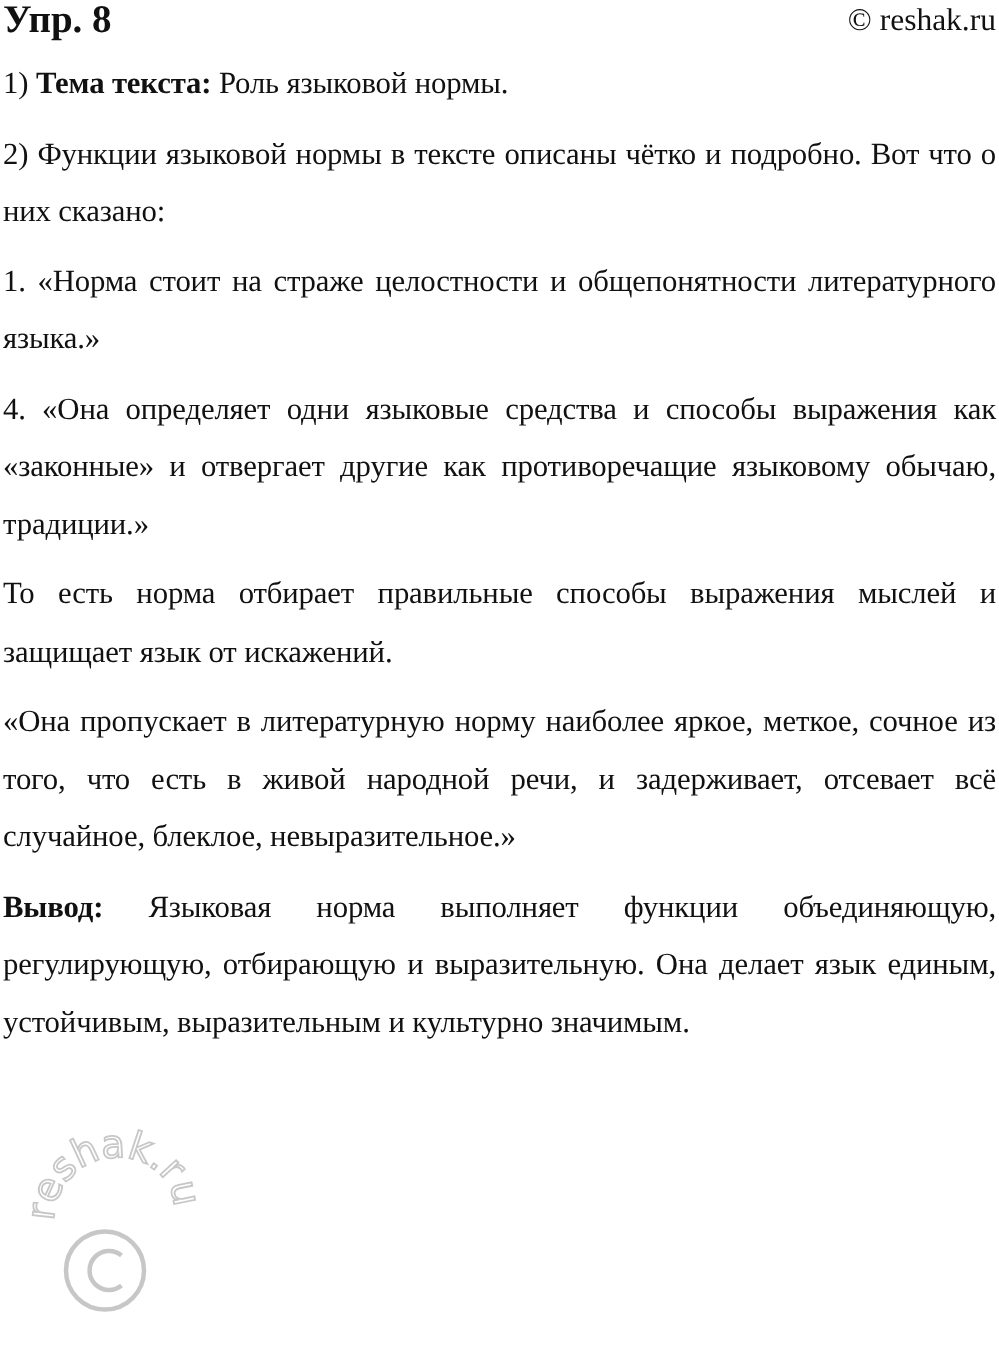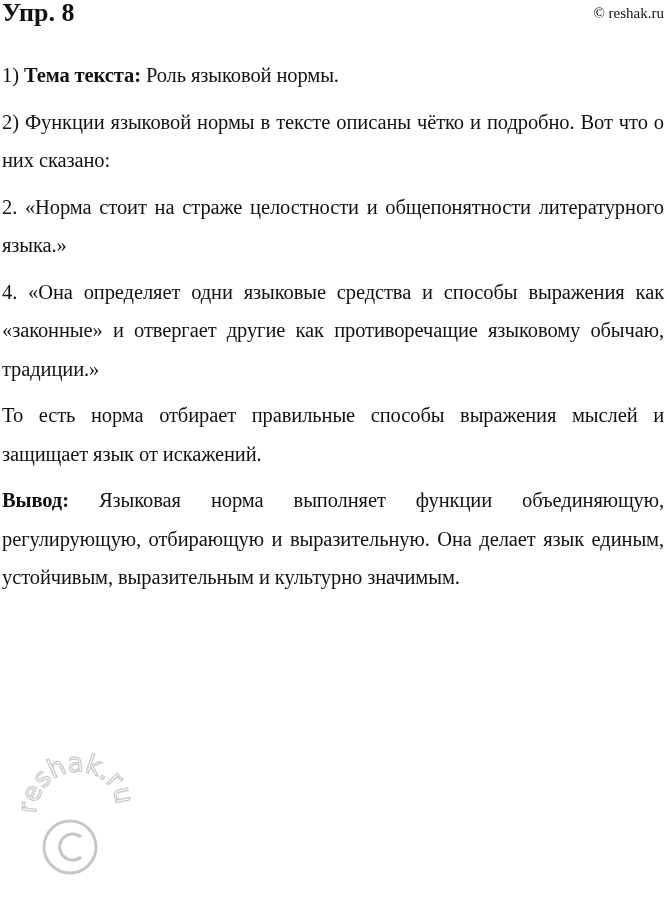--- a/index.html
+++ b/index.html
@@ -30,31 +30,31 @@
     left: 0;
     top: 0px;
     font-weight: bold;
     font-size: 26px;
     line-height: 26px;
   }
   .header-copy {
     position: absolute;
     right: 0;
     top: 0px;
-    font-size: 15px;
+    font-size: 21px;
     line-height: 26px;
   }
   .para {
     font-size: 20.5px;
     line-height: 38.5px;
     text-align: justify;
     margin: 0 0 8px 0;
     letter-spacing: -0.1px;
   }
-  .para.first { margin-top: 26px; }
+  .para.first { margin-top: 7px; }
   .bold { font-weight: bold; }
   .watermark {
     position: absolute;
     left: 18px;
     top: 752px;
     width: 120px;
     height: 130px;
     pointer-events: none;
     opacity: 0.55;
   }
@@ -70,28 +70,29 @@
   </div>
 
   <p class="para first">
     <span>1)</span>
     <span class="bold">Тема текста:</span>
     <span>Роль языковой нормы.</span>
   </p>
 
   <p class="para">2) Функции языковой нормы в тексте описаны чётко и подробно. Вот что о них сказано:</p>
 
-  <p class="para">2. «Норма стоит на страже целостности и общепонятности литературного языка.»</p>
+  <p class="para">1. «Норма стоит на страже целостности и общепонятности литературного языка.»</p>
 
 
   <p class="para">4. «Она определяет одни языковые средства и способы выражения как «законные» и отвергает другие как противоречащие языковому обычаю, традиции.»</p>
 
   <p class="para">То есть норма отбирает правильные способы выражения мыслей и защищает язык от искажений.</p>
 
 
+  <p class="para">«Она пропускает в литературную норму наиболее яркое, меткое, сочное из того, что есть в живой народной речи, и задерживает, отсевает всё случайное, блеклое, невыразительное.»</p>
 
 
   <p class="para">
     <span class="bold">Вывод:</span>
     <span>Языковая норма выполняет функции объединяющую, регулирующую, отбирающую и выразительную. Она делает язык единым, устойчивым, выразительным и культурно значимым.</span>
   </p>
 </div>
 
 <div class="watermark">
   <svg width="120" height="130" viewBox="0 0 120 130">

